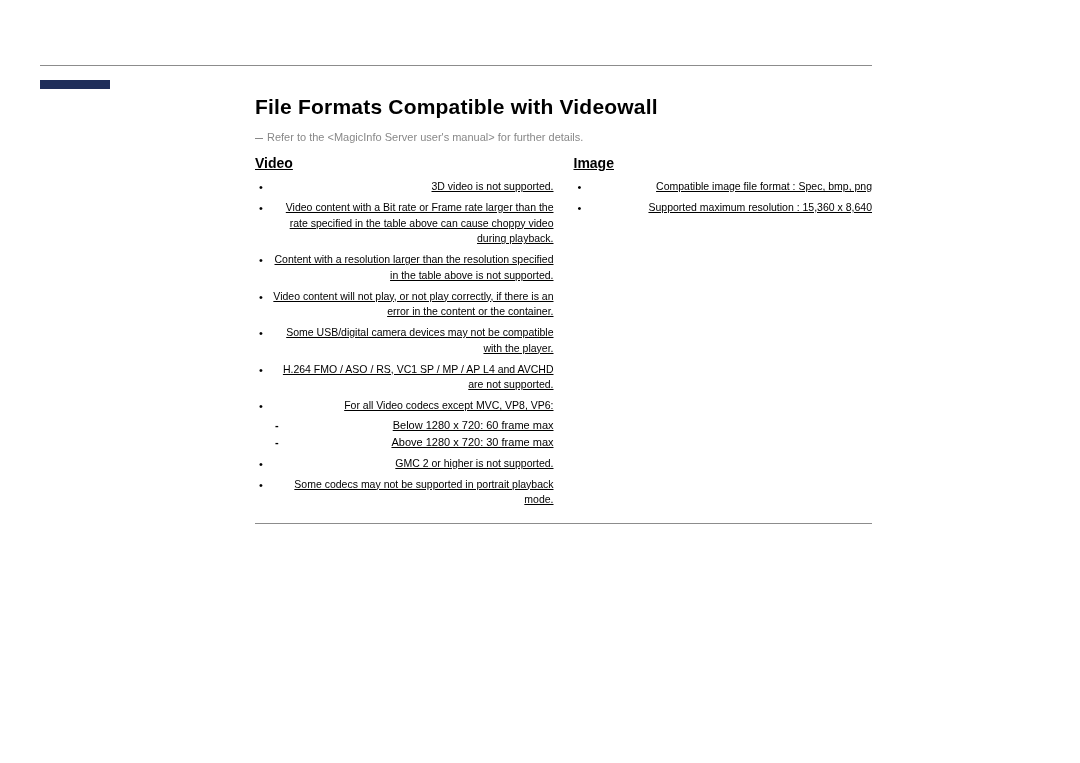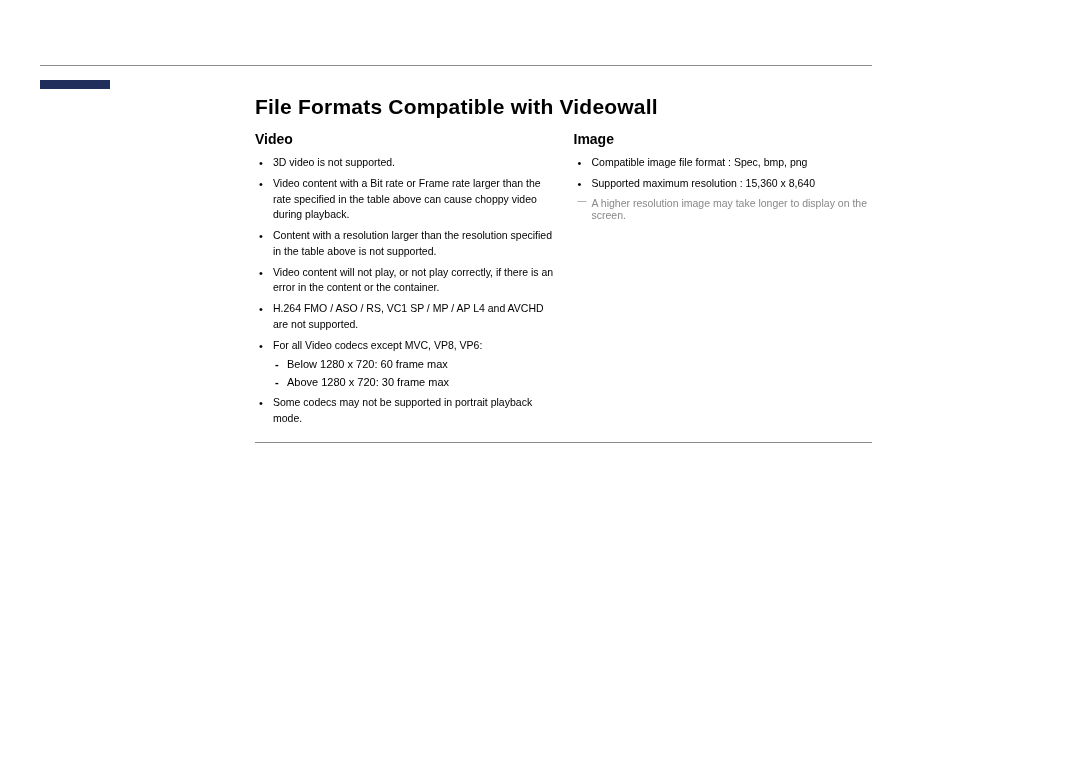--- a/index.html
+++ b/index.html
@@ -56,21 +56,22 @@
     display: inline-block;
     width: 8px;
     height: 1px;
     background: #888;
     vertical-align: middle;
     margin-right: 4px;
   }
   .columns {
     display: flex;
     gap: 20px;
-    margin-top: 6px;
+    margin-top: 12px;
+    text-decoration: underline;
   }
   .col {
     flex: 1;
   }
   .col-title {
     font-size: 14px;
     font-weight: 700;
     color: #000;
     margin-bottom: 8px;
   }
@@ -79,20 +80,21 @@
     padding: 0 0 0 16px;
     list-style: none;
   }
   ul.bullets > li {
     position: relative;
     font-size: 10.5px;
     line-height: 1.5;
     color: #000;
     margin-bottom: 5px;
     padding-left: 2px;
+    text-align: right;
   }
   ul.bullets > li::before {
     content: "•";
     position: absolute;
     left: -12px;
     top: 0;
     color: #000;
     font-size: 11px;
   }
   ul.sub {
@@ -138,46 +140,50 @@
 </style>
 </head>
 <body>
 
 <div class="page">
   <div class="top-rule"></div>
   <div class="tab-mark"></div>
 
   <div class="content">
     <h1 class="title">File Formats Compatible with Videowall</h1>
+    <div class="note-line">
+      <span class="note-dash"></span><span>Refer to the &lt;MagicInfo Server user's manual&gt; for further details.</span>
+    </div>
 
     <div class="columns">
       <div class="col">
         <div class="col-title">Video</div>
         <ul class="bullets">
           <li>3D video is not supported.</li>
           <li>Video content with a Bit rate or Frame rate larger than the rate specified in the table above can cause choppy video during playback.</li>
           <li>Content with a resolution larger than the resolution specified in the table above is not supported.</li>
           <li>Video content will not play, or not play correctly, if there is an error in the content or the container.</li>
+          <li>Some USB/digital camera devices may not be compatible with the player.</li>
           <li>H.264 FMO / ASO / RS, VC1 SP / MP / AP L4 and AVCHD are not supported.</li>
           <li>
             <span>For all Video codecs except MVC, VP8, VP6:</span>
             <ul class="sub">
               <li>Below 1280 x 720: 60 frame max</li>
               <li>Above 1280 x 720: 30 frame max</li>
             </ul>
           </li>
+          <li>GMC 2 or higher is not supported.</li>
           <li>Some codecs may not be supported in portrait playback mode.</li>
         </ul>
       </div>
 
       <div class="col">
         <div class="col-title">Image</div>
         <ul class="bullets">
           <li>Compatible image file format : Spec, bmp, png</li>
           <li>Supported maximum resolution : 15,360 x 8,640</li>
         </ul>
-        <span class="inline-note">A higher resolution image may take longer to display on the screen.</span>
       </div>
     </div>
 
     <hr class="bottom-rule">
   </div>
 </div>
 
 </body></html>

